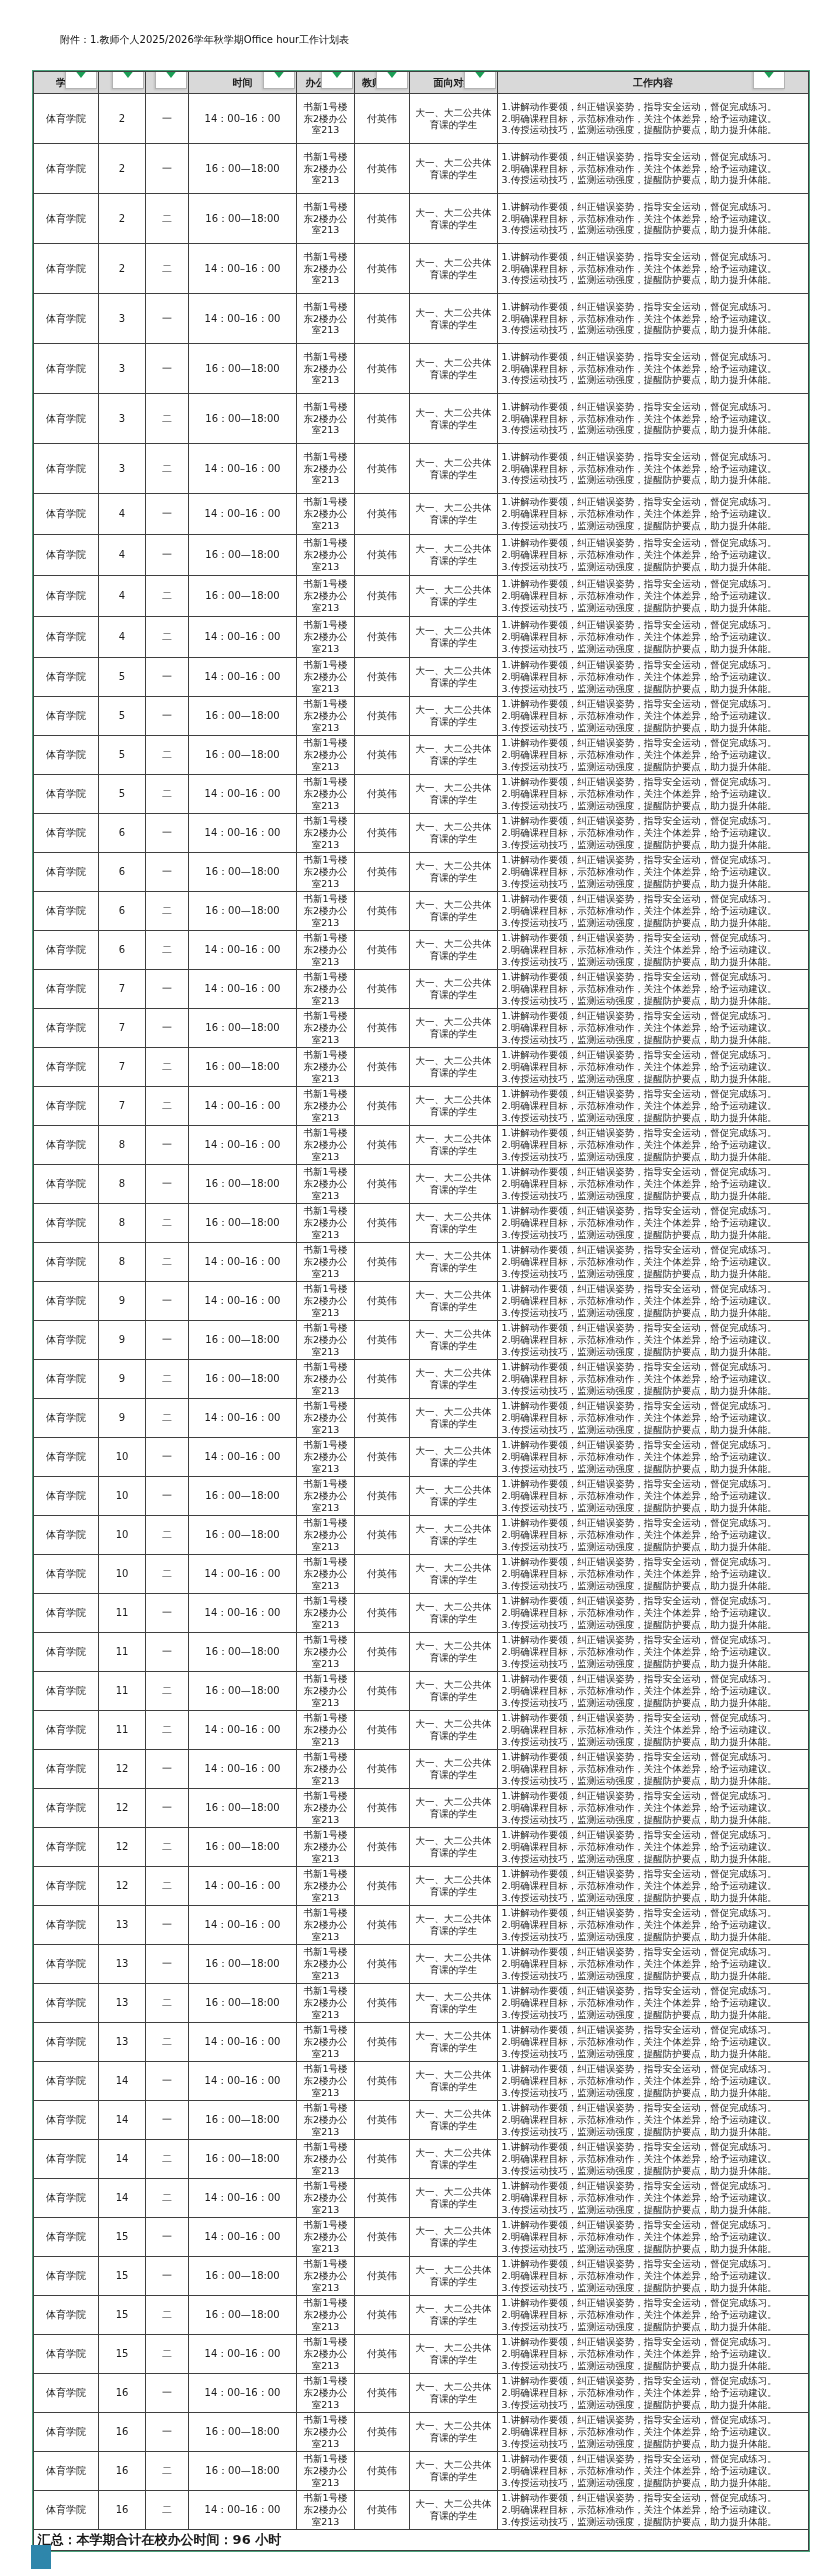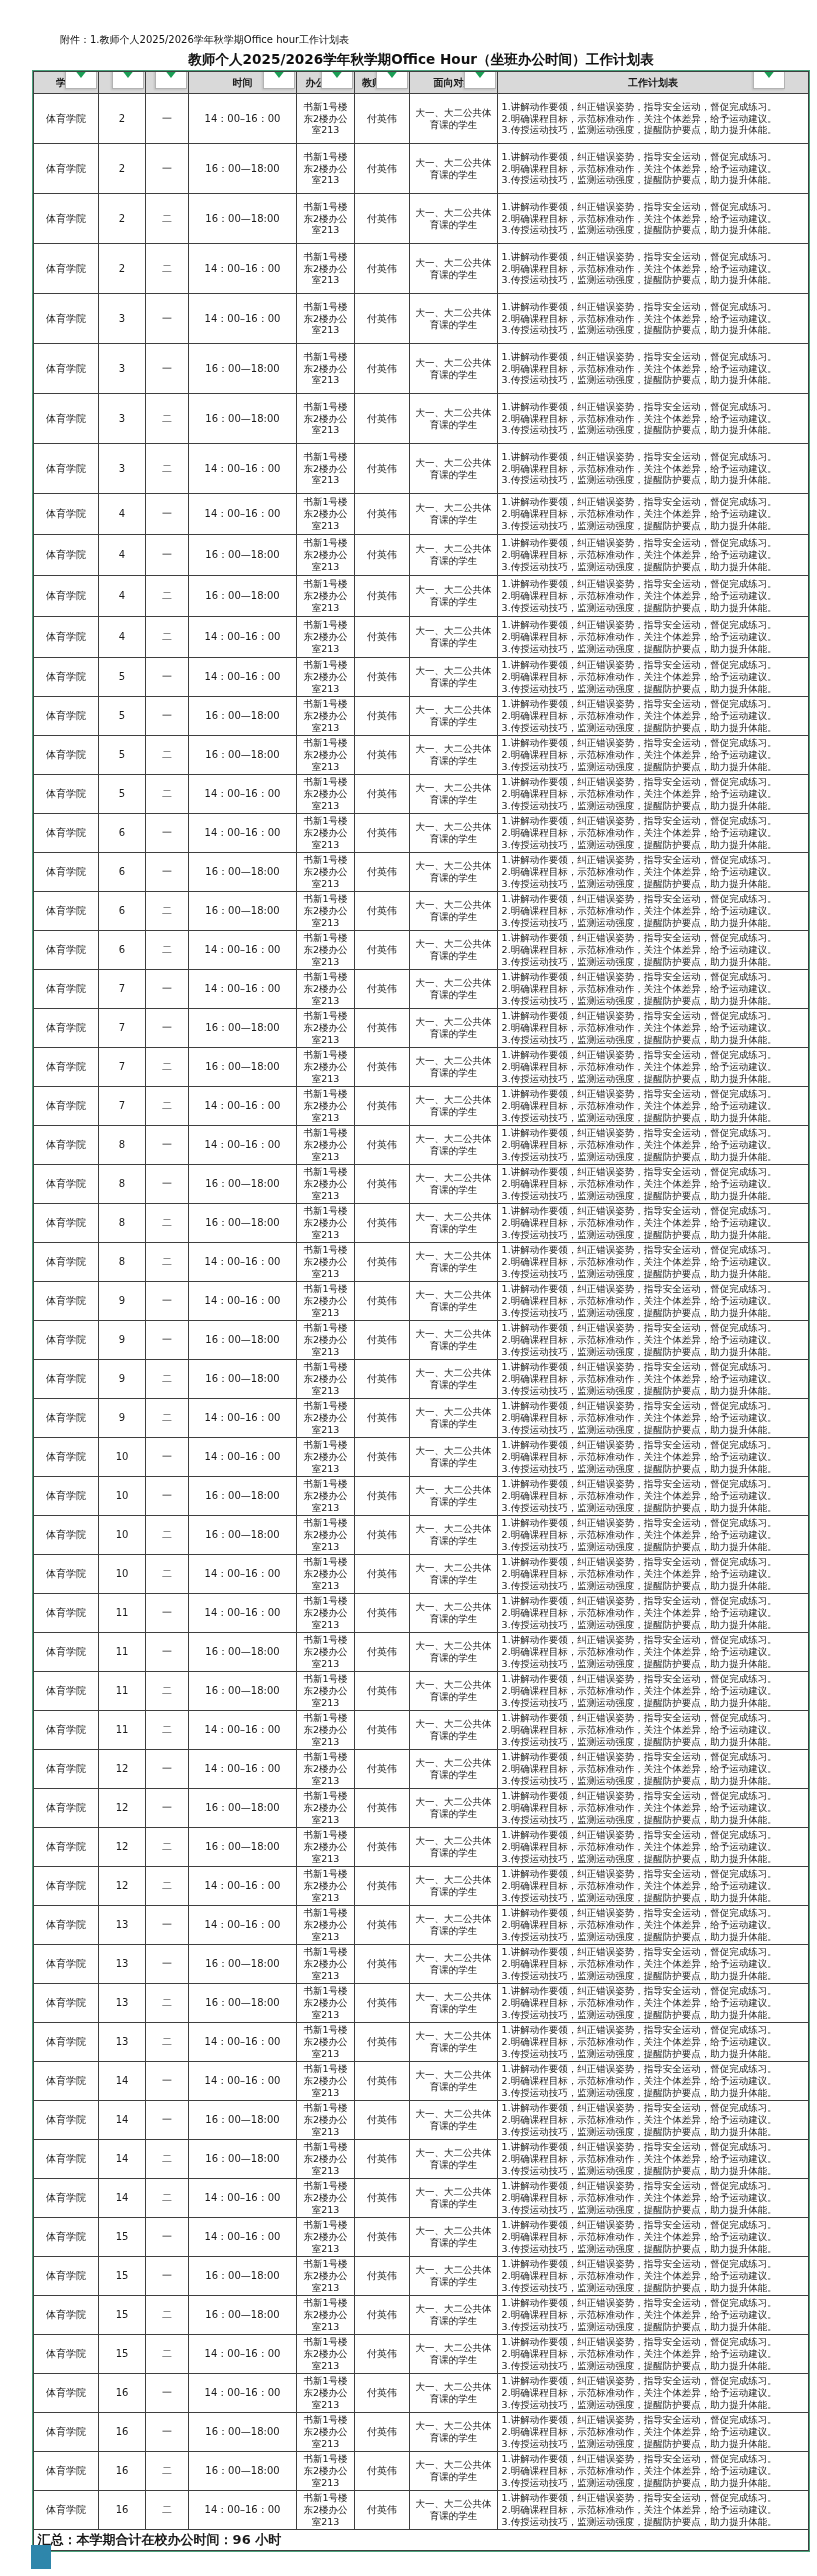--- a/index.html
+++ b/index.html
@@ -22,21 +22,20 @@
   tfoot td{font-weight:bold;text-align:left;font-size:13px;height:18px;padding-left:3.6px;line-height:16.3px;}
   .marker{position:absolute;left:31px;top:2545px;width:20px;height:23.5px;background:#2e86ab;}
 </style>
 </head>
 <body>
 
 <div class="page">
 
   <div class="attachment">附件：1.教师个人2025/2026学年秋学期Office hour工作计划表</div>
 
-  <div class="title">教师个人2025/2026学年秋学期Office Hour（坐班办公时间）工作计划表</div>
 
   <table class="plan">
     <colgroup>
       <col style="width:65px">
         <col style="width:47px">
         <col style="width:43px">
         <col style="width:108px">
       <col style="width:58px">
         <col style="width:55px">
         <col style="width:88px">
@@ -80,21 +79,21 @@
               <span class="tri"></span>
             </span>
         </th>
         <th>
           <span>面向对象</span>
           <span class="filter-btn">
               <span class="tri"></span>
             </span>
         </th>
         <th class="last">
-          <span>工作计划表</span>
+          <span>工作内容</span>
           <span class="filter-btn">
               <span class="tri"></span>
             </span>
         </th>
       </tr>
     </thead>
     <tbody>
         <tr class="tall">
     <td>体育学院</td>
     <td>2</td>

